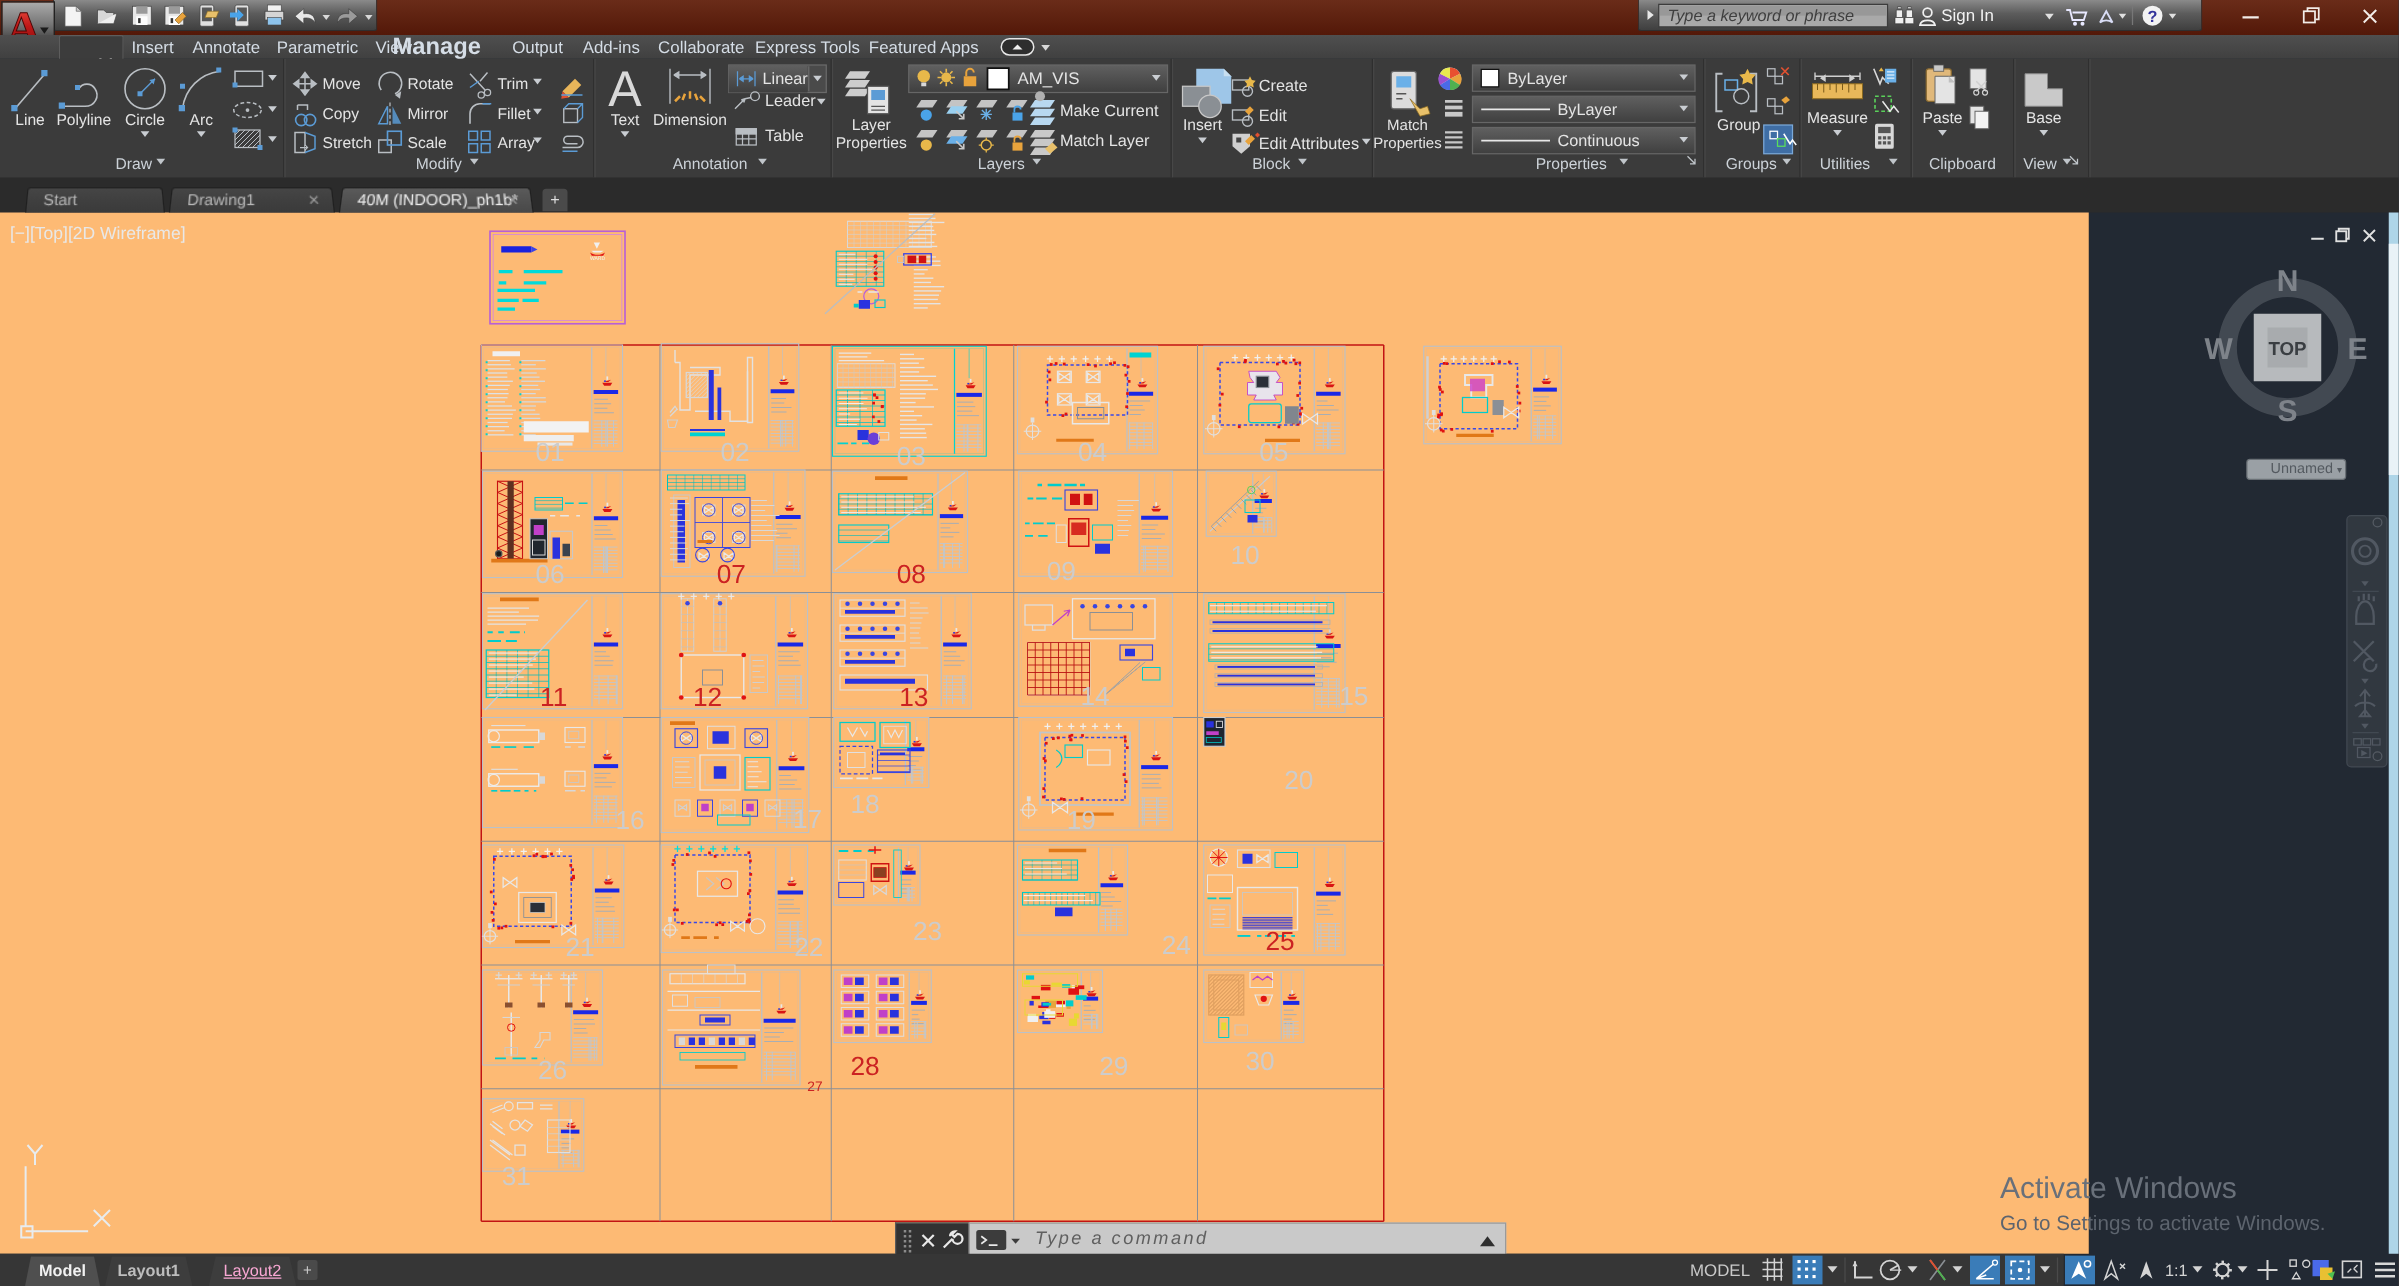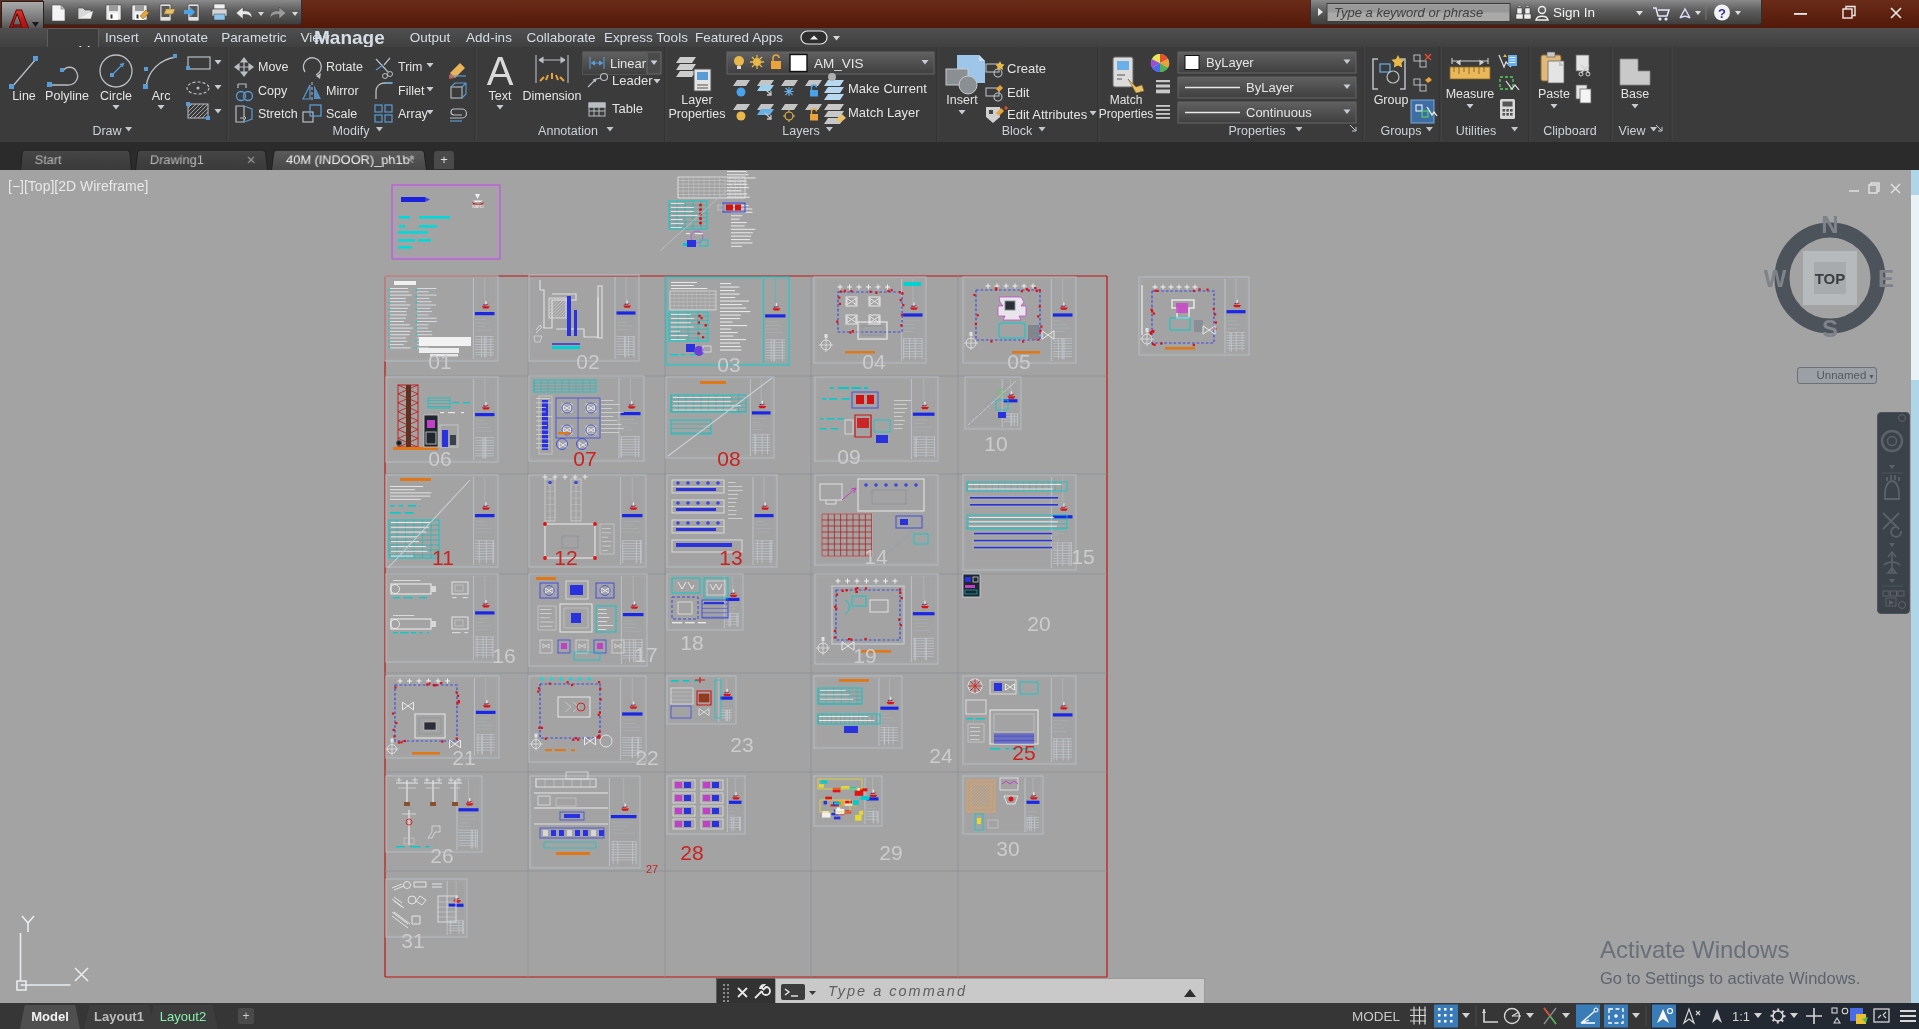--- a/index.html
+++ b/index.html
@@ -419,21 +419,21 @@
         <text x="1635.0" y="51.0" font-family="Liberation Sans, sans-serif" font-size="12.5" fill="#e4e4e4" text-anchor="middle" font-weight="normal" style="">Base</text>
         <path d="M1631.5 57 l3.5 4.5 3.5-4.5 z" fill="#c9cdd2"></path>
       </svg>
     </div>
 <div class="abs" style="left:0;top:143px;width:1919px;height:27px;background:#2b2b2b;">
       <div class="abs" style="left:20px;top:6px;width:112px;height:21px;background:linear-gradient(#454545,#3a3a3a);border:1px solid #1f1f1f;border-bottom:none;border-radius:3px 3px 0 0;transform:perspective(30px) rotateX(3deg);transform-origin:bottom;color:#b9b9b9;font-size:13px;line-height:20px;padding-left:13px;box-sizing:border-box;">Start</div>
       <div class="abs" style="left:135px;top:6px;width:133px;height:21px;background:linear-gradient(#454545,#3a3a3a);border:1px solid #1f1f1f;border-bottom:none;border-radius:3px 3px 0 0;transform:perspective(30px) rotateX(3deg);transform-origin:bottom;color:#b9b9b9;font-size:13px;line-height:20px;padding-left:13px;box-sizing:border-box;">Drawing1<span style="position:absolute;right:10px;top:0;color:#9a9a9a;font-size:12px;">✕</span></div>
       <div class="abs" style="left:271px;top:6px;width:156px;height:21px;background:linear-gradient(#5a5a5a,#484848);border:1px solid #1f1f1f;border-bottom:none;border-radius:3px 3px 0 0;transform:perspective(30px) rotateX(3deg);transform-origin:bottom;color:#f0f0f0;font-size:13px;line-height:20px;padding-left:13px;box-sizing:border-box;">40M (INDOOR)_ph1b*<span style="position:absolute;right:10px;top:0;color:#9a9a9a;font-size:12px;">✕</span></div>
       <div class="abs" style="left:434px;top:8px;width:20px;height:18px;background:#4a4a4a;border-radius:3px 3px 0 0;color:#ddd;text-align:center;line-height:18px;font-size:13px;">+</div>
     </div>
-<div class="abs" style="left:0;top:170px;width:1919px;height:833px;background:#a3a3a3;">
+<div class="abs" style="left:0;top:170px;width:1671px;height:833px;background:#fdba74;">
       <svg class="abs" style="left:0;top:0;" width="1919" height="833" viewBox="0 170 1919 833">
         <line x1="385.0" y1="276.0" x2="1107.0" y2="276.0" stroke="#c21313" stroke-width="1.2"></line>
         <line x1="385.0" y1="977.0" x2="1107.0" y2="977.0" stroke="#c21313" stroke-width="1.2"></line>
         <line x1="385.0" y1="276.0" x2="385.0" y2="977.0" stroke="#c21313" stroke-width="1.2"></line>
         <line x1="1107.0" y1="276.0" x2="1107.0" y2="977.0" stroke="#c21313" stroke-width="1.2"></line>
         <line x1="528.0" y1="276.0" x2="528.0" y2="977.0" stroke="#8a8f96" stroke-width="0.8"></line>
         <line x1="665.0" y1="276.0" x2="665.0" y2="977.0" stroke="#8a8f96" stroke-width="0.8"></line>
         <line x1="811.0" y1="276.0" x2="811.0" y2="977.0" stroke="#8a8f96" stroke-width="0.8"></line>
         <line x1="958.0" y1="276.0" x2="958.0" y2="977.0" stroke="#8a8f96" stroke-width="0.8"></line>
         <line x1="385.0" y1="376.0" x2="1107.0" y2="376.0" stroke="#8a8f96" stroke-width="0.8"></line>
@@ -2409,21 +2409,21 @@
 <span style="position:absolute;left:52px;top:4px;font-size:14.5px;font-style:italic;color:#5f5f5f;letter-spacing:2px;">Type a command</span>
 <svg class="abs" style="right:6px;top:8px;" width="16" height="12" viewBox="0 0 16 12">
             <path d="M2 10 L8 2 L14 10 z" fill="#2e2e2e"></path>
           </svg>
 </div>
       </div>
     </div>
 <div class="abs" style="left:0;top:1003px;width:1651px;height:26px;background:#363636;">
       <div class="abs" style="left:20px;top:2px;width:60px;height:24px;background:#4f4f4f;color:#f2f2f2;font-weight:bold;font-size:13px;line-height:23px;text-align:center;clip-path:polygon(8% 0,92% 0,100% 100%,0 100%);">Model</div>
       <div class="abs" style="left:84px;top:2px;width:70px;height:24px;background:#3d3d3d;color:#bdbdbd;font-weight:bold;font-size:13px;line-height:23px;text-align:center;clip-path:polygon(8% 0,92% 0,100% 100%,0 100%);">Layout1</div>
-      <div class="abs" style="left:148px;top:2px;width:70px;height:24px;background:#3d3d3d;color:#86efac;font-weight:normal;font-size:13px;line-height:23px;text-align:center;clip-path:polygon(8% 0,92% 0,100% 100%,0 100%);">Layout2</div>
+      <div class="abs" style="left:167px;top:2px;width:70px;height:24px;background:#3d3d3d;color:#f9a8d4;font-weight:normal;font-size:13px;line-height:23px;text-align:center;clip-path:polygon(8% 0,92% 0,100% 100%,0 100%);text-decoration:underline;">Layout2</div>
       <div class="abs" style="left:238px;top:5px;width:16px;height:16px;background:#4a4a4a;border-radius:2px;color:#ccc;font-size:12px;line-height:16px;text-align:center;">+</div>
       <div class="abs" style="left:1352px;top:3px;height:21px;line-height:21px;color:#c9c9c9;font-size:13.5px;">MODEL</div>
       <svg class="abs" style="left:1402px;top:0;" width="490" height="26" viewBox="0 0 490 26">
         <g stroke="#d4d4d4" stroke-width="1.2">
           <path d="M8 7 h16 M8 12.5 h16 M8 18 h16 M12 3.5 v18 M17.5 3.5 v18 M23 3.5 v18"></path>
         </g>
         <rect x="32" y="1.5" width="24" height="23" fill="#3a7cb8"></rect>
         <g fill="#fff">
           <rect x="36" y="5" width="2.5" height="2.5"></rect>
           <rect x="36" y="11" width="2.5" height="2.5"></rect>

